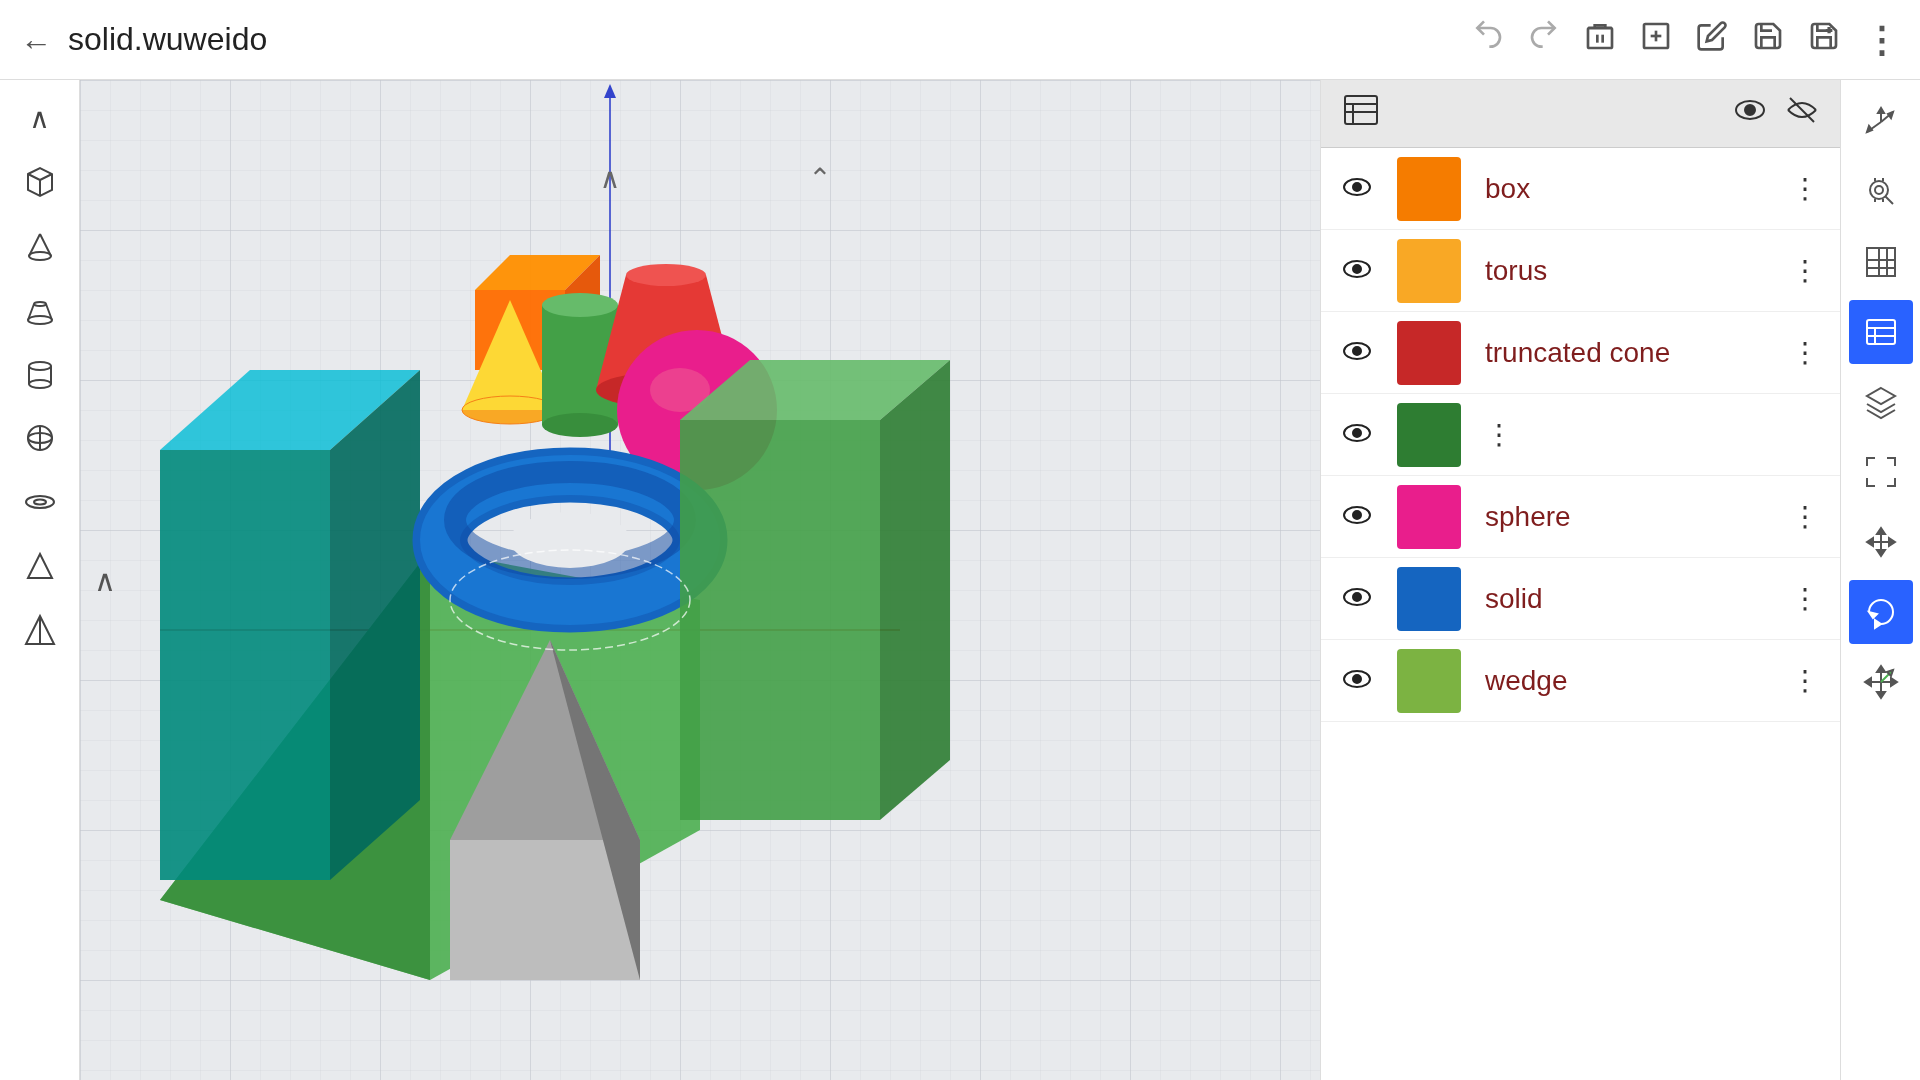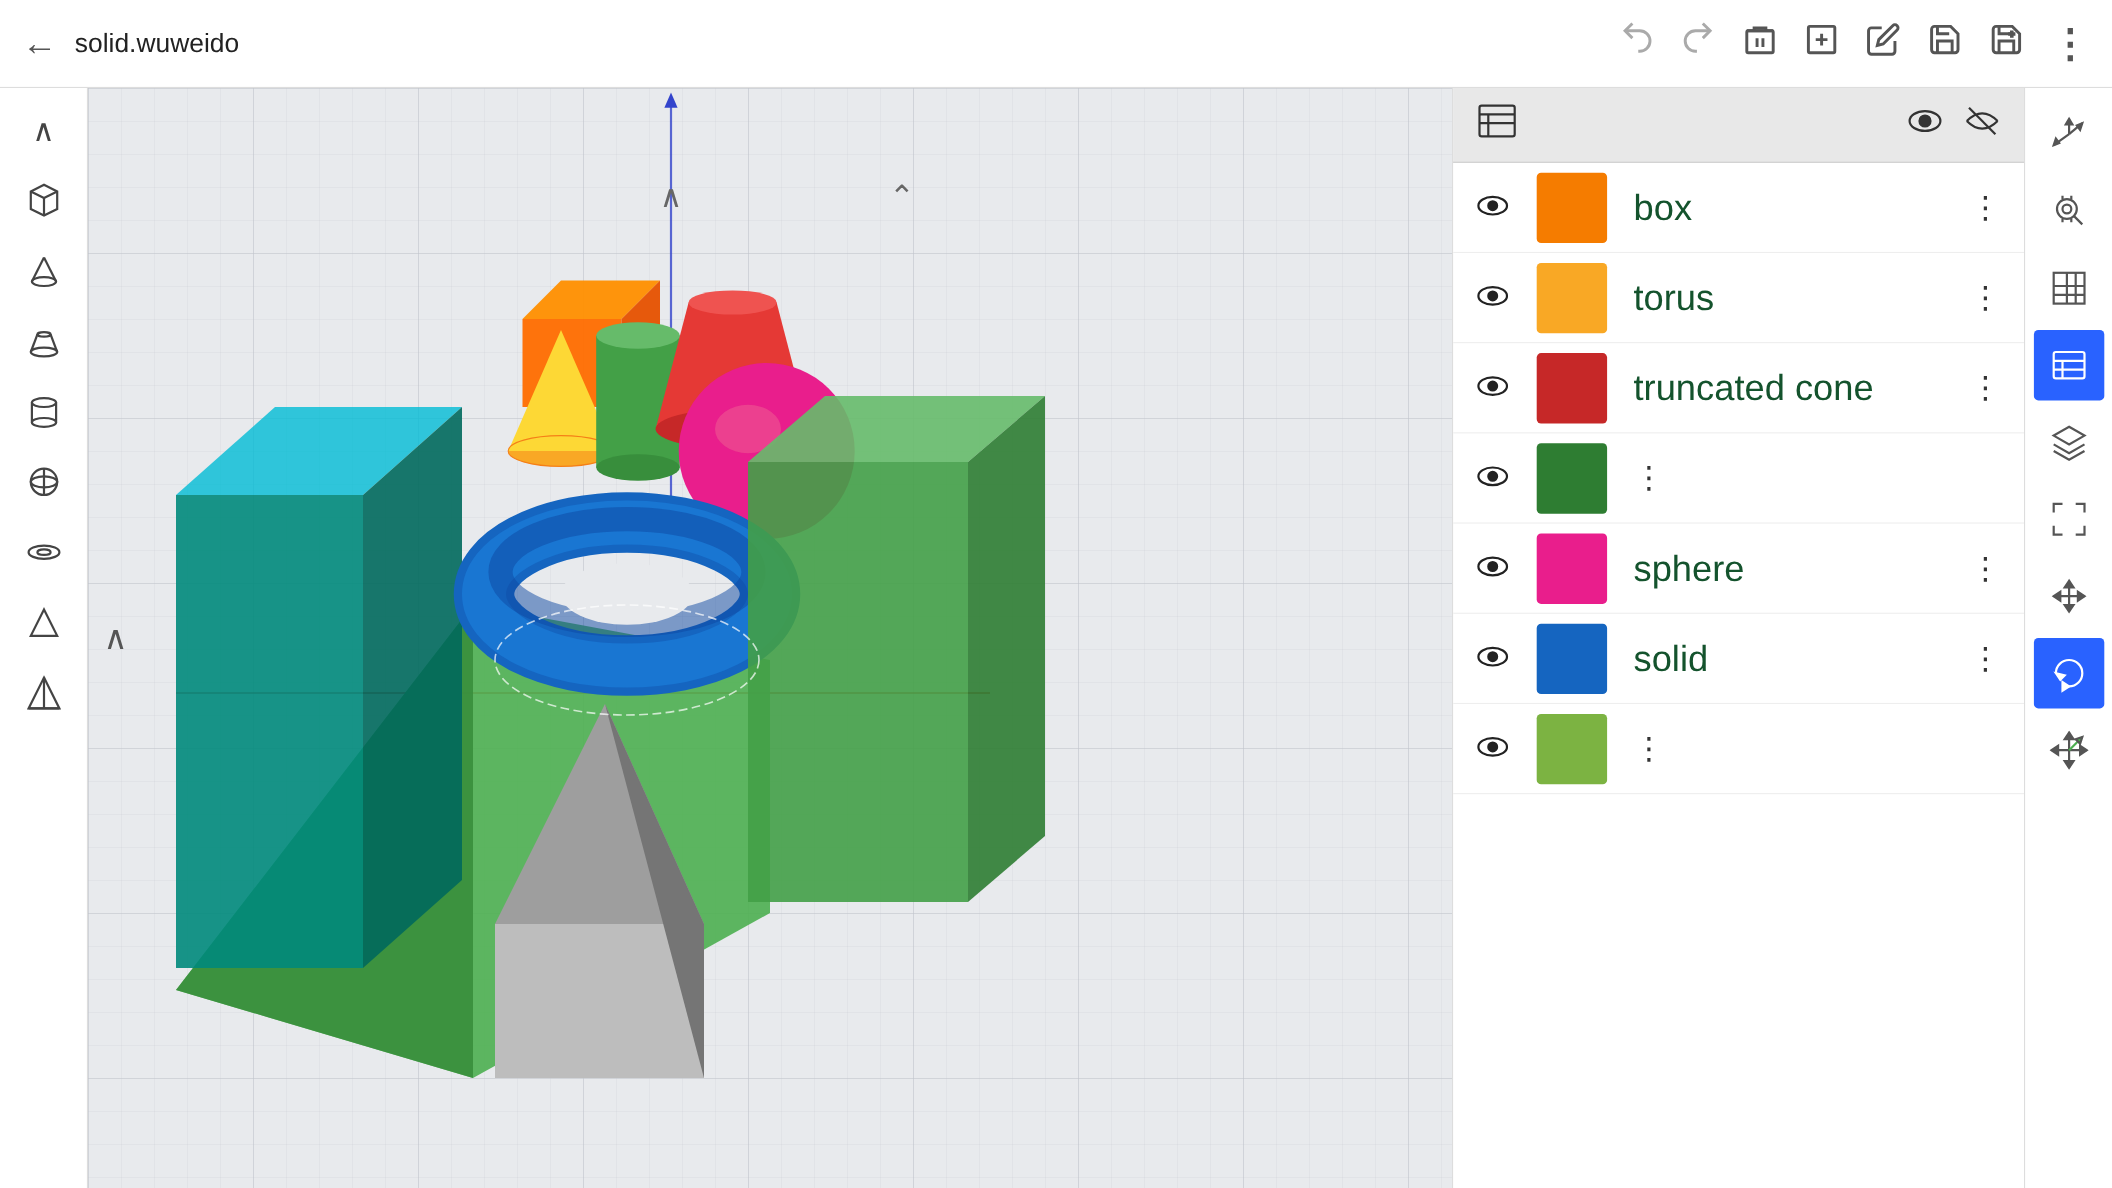--- a/index.html
+++ b/index.html
@@ -17,21 +17,21 @@
       position: relative;
       z-index: 10;
     }
     .header-left {
       display: flex;
       align-items: center;
       gap: 16px;
       flex: 1;
     }
     .header-title {
-      font-size: 24px;
+      font-size: 32px;
       font-weight: 400;
       color: #222;
     }
     .header-right {
       display: flex;
       align-items: center;
       gap: 24px;
     }
     .header-icon {
       font-size: 28px;
@@ -134,22 +134,22 @@
       flex-shrink: 0;
     }
     .shape-color {
       width: 64px;
       height: 64px;
       border-radius: 4px;
       flex-shrink: 0;
     }
     .shape-name {
       flex: 1;
-      font-size: 33px;
-      color: #14532d;
+      font-size: 28px;
+      color: #7f1d1d;
     }
     .shape-more {
       font-size: 28px;
       color: #333;
       letter-spacing: 1px;
       flex-shrink: 0;
       cursor: pointer;
     }
 
     
@@ -480,20 +480,21 @@
           <div class="shape-color" style="background-color: rgb(21, 101, 192);"></div>
           <span class="shape-name">solid</span>
           <span class="shape-more">⋮</span>
         </div>
         <div class="shape-item">
           <span class="shape-eye"><svg width="30" height="20" viewBox="0 0 30 20" fill="none" stroke="#222" stroke-width="2">
       <ellipse cx="15" cy="10" rx="13" ry="8"></ellipse>
       <circle cx="15" cy="10" r="4" fill="#222"></circle>
     </svg></span>
           <div class="shape-color" style="background-color: rgb(124, 179, 66);"></div>
+          <span class="shape-name">wedge</span>
           <span class="shape-more">⋮</span>
         </div>
       </div>
   </div>
 
   <div class="right-toolbar">
 
     <div class="rt-icon">
       <svg viewBox="0 0 36 36" fill="none" stroke="#555" stroke-width="2">
         <line x1="18" y1="18" x2="30" y2="8"></line>

